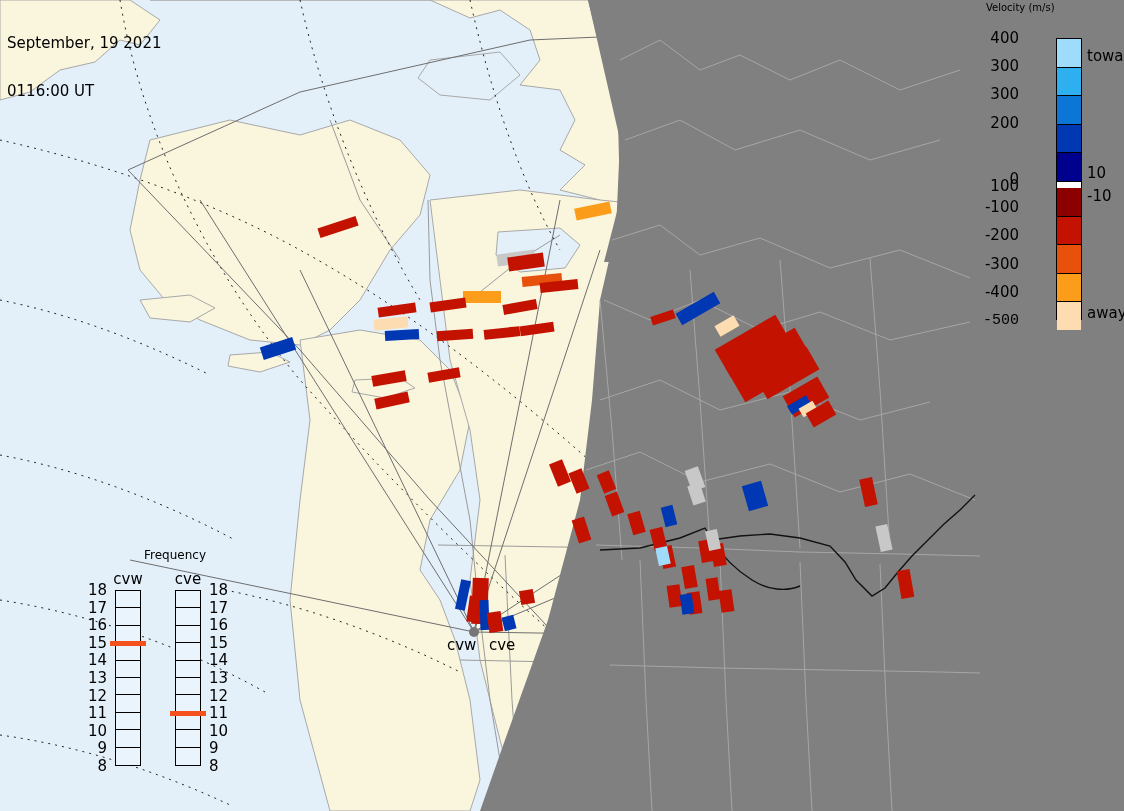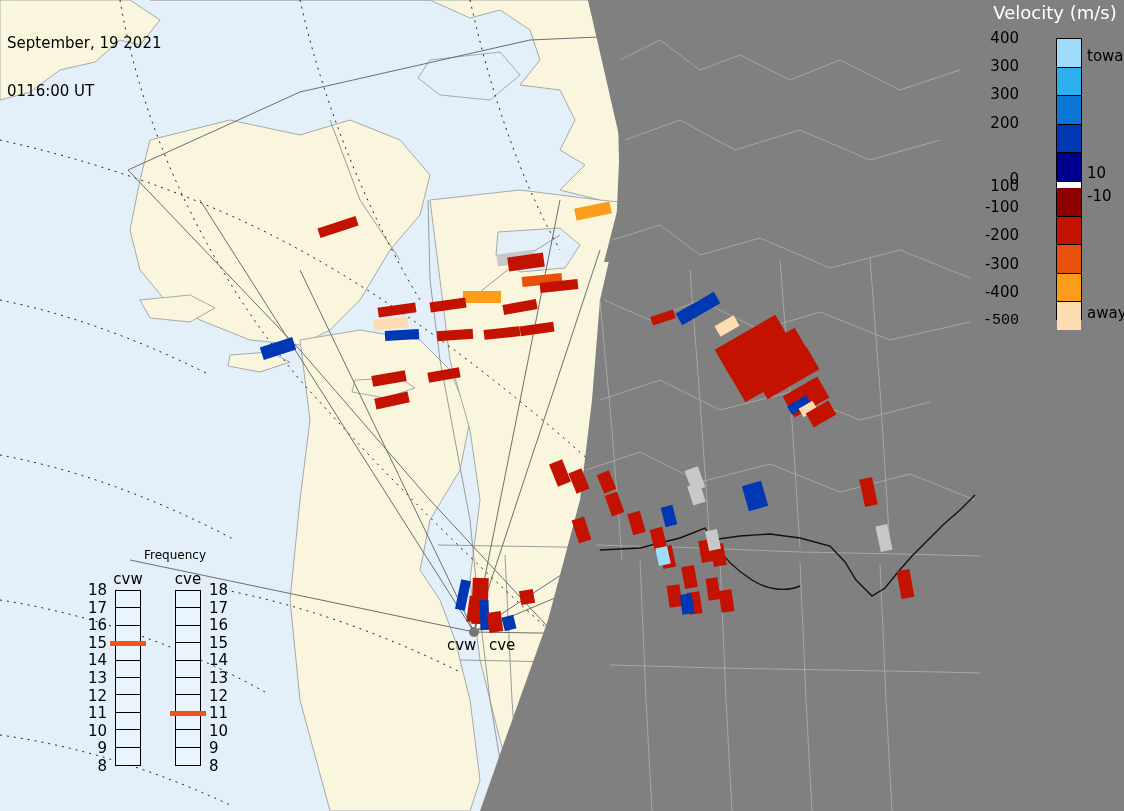--- a/index.html
+++ b/index.html
@@ -11,22 +11,22 @@
   #map{position:absolute;left:0;top:0;width:980px;height:811px;overflow:hidden;background:#0f766e;}
   #mapsvg{position:absolute;left:0;top:0;}
 
   
   #stamp{position:absolute;left:7px;top:3px;z-index:40;color:#000;
          font-size:15px;line-height:16px;letter-spacing:0px;white-space:pre;}
   #stamp div{white-space:pre;}
 
   
   #cbwrap{position:absolute;left:980px;top:0;width:144px;height:811px;}
-  #cbtitle{position:absolute;left:6px;top:2px;width:138px;text-align:center;
-           font-size:18px;color:#ffffff;white-space:nowrap;}
+  #cbtitle{position:absolute;left:6px;top:2px;width:138px;text-align:left;
+           font-size:10px;color:#000000;white-space:nowrap;}
   #cbbar{position:absolute;left:76px;top:38px;width:26px;height:282px;
          border:1px solid #000;box-sizing:border-box;}
   .cbseg{width:100%;display:block;}
   .cbtick{position:absolute;right:105px;font-size:15px;color:#000;
           text-align:right;white-space:nowrap;transform:translateY(-50%);}
   .cbside{position:absolute;left:107px;font-size:15px;color:#000;
           white-space:nowrap;transform:translateY(-50%);}
 
   
   #freq{position:absolute;left:85px;top:548px;width:235px;height:235px;z-index:35;}

